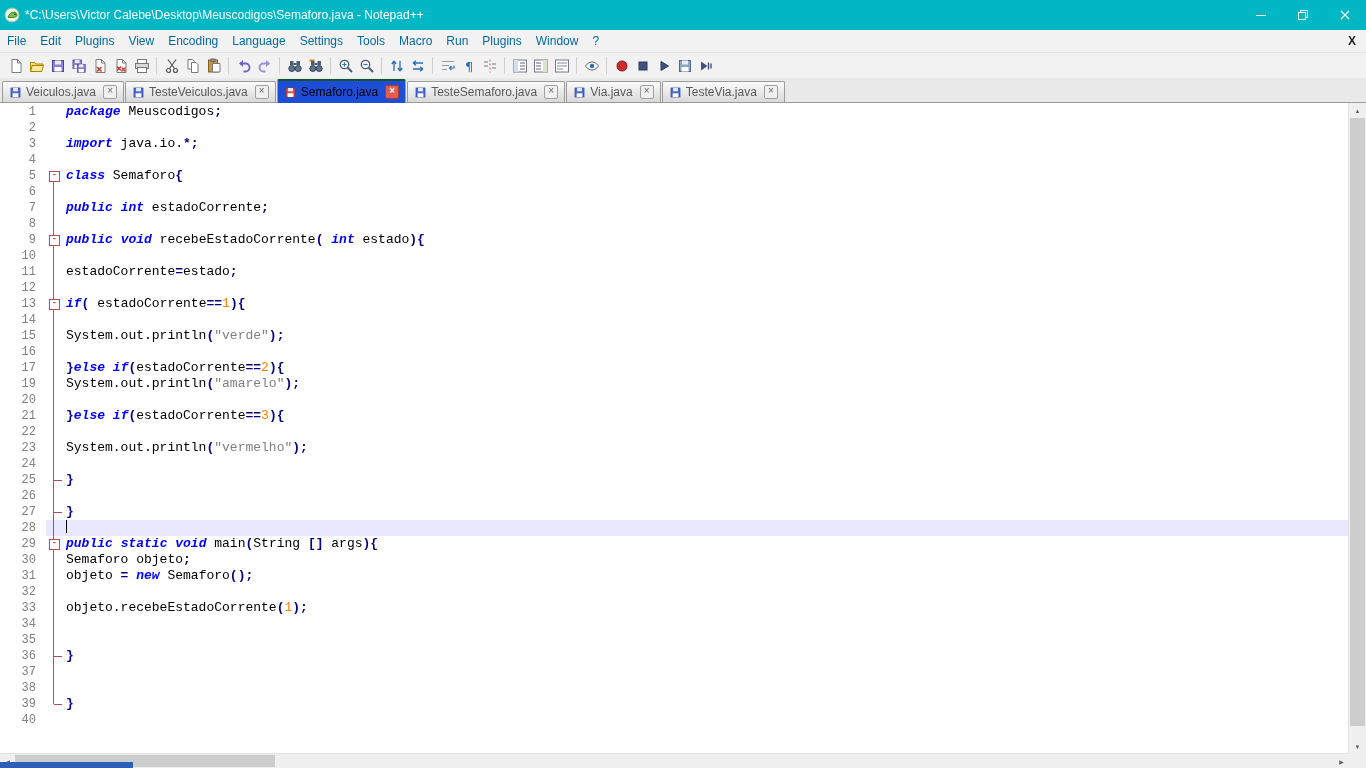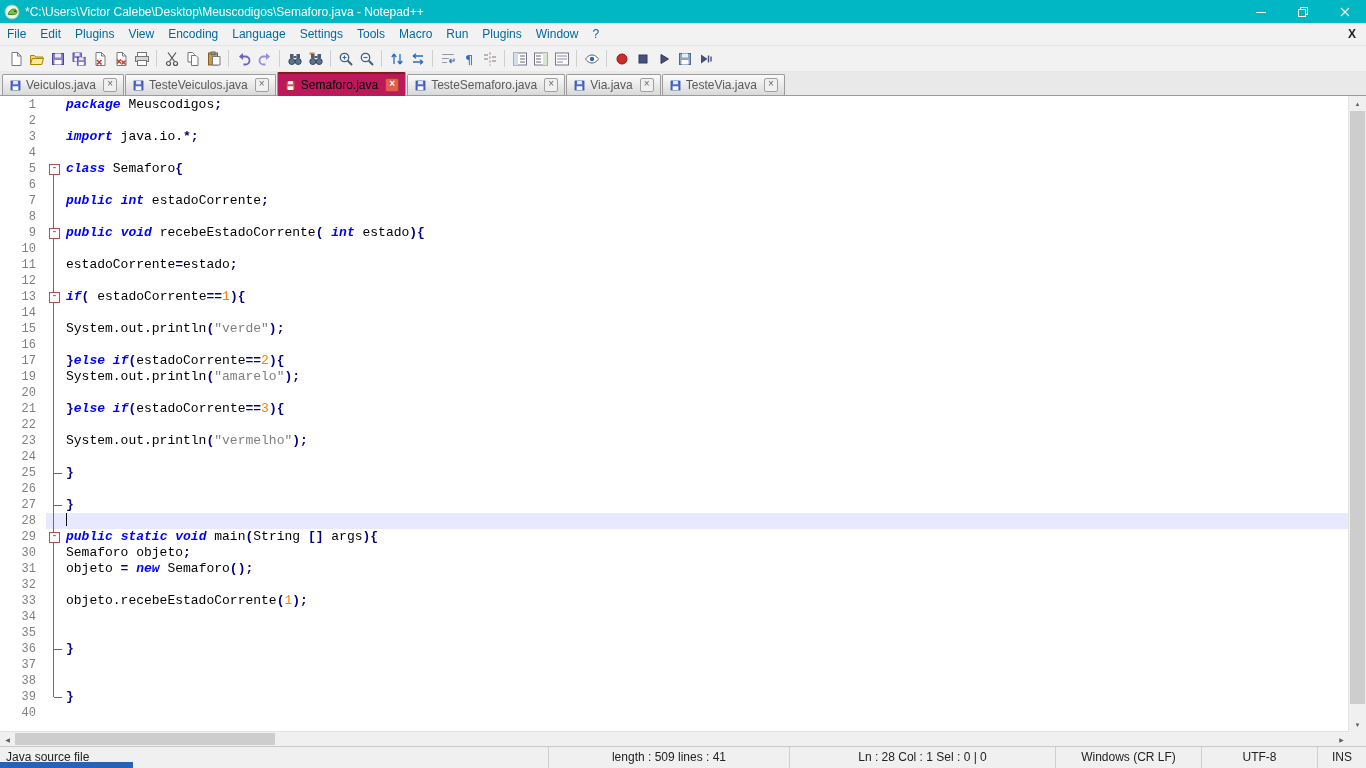--- a/index.html
+++ b/index.html
@@ -4,21 +4,21 @@
 <style>
   html,body{margin:0;padding:0;}
   body{
     width:1366px;height:768px;overflow:hidden;position:relative;
     font-family:"Liberation Sans","DejaVu Sans",sans-serif;font-size:12px;
     background:#fff;color:#000;
   }
   .app{position:absolute;inset:0;display:flex;flex-direction:column;}
 
   
-  .titlebar{height:23px;background:var(--c-titlebar,#00b7c3);display:flex;align-items:center;flex:none;}
+  .titlebar{height:30px;background:var(--c-titlebar,#00b7c3);display:flex;align-items:center;flex:none;}
   .app-icon{width:16px;height:16px;margin:0 5px 0 4px;display:flex;align-items:center;}
   .title-text{color:var(--c-titlebar_text,#fff);font-size:12px;white-space:nowrap;}
   .win-controls{margin-left:auto;display:flex;height:23px;}
   .win-btn{width:42px;height:23px;display:flex;align-items:center;justify-content:center;cursor:default;}
 
   
   .menubar{height:22px;background:#f2f2f2;display:flex;align-items:stretch;flex:none;border-bottom:1px solid #e5e5e5;}
   .menu-items{display:flex;}
   .menu-item{padding:0 7px;line-height:22px;color:#0369a1;}
   .menubar-close{margin-left:auto;padding:0 10px;line-height:22px;font-weight:bold;color:#222;}
@@ -26,21 +26,21 @@
   
   .toolbar{height:25px;background:#f2f2f2;display:flex;align-items:center;padding-left:5px;flex:none;}
   .tb-btn{width:21px;height:21px;display:flex;align-items:center;justify-content:center;border-radius:2px;}
   .tb-sep{width:1px;height:17px;background:#cfcfcf;margin:0 4px;}
 
   
   .tabbar{height:24px;background:#e9e9e9;display:flex;align-items:flex-end;padding-left:2px;border-bottom:1px solid #9b9b9b;flex:none;}
   .tab{display:flex;align-items:center;gap:4px;padding:0 6px;height:20px;margin-right:1px;
        border:1px solid #9b9b9b;border-bottom:none;border-radius:2px 2px 0 0;
        background:linear-gradient(#fbfbfb,#d9d9d9);color:#5a5a5a;white-space:nowrap;}
-  .tab.active{background:#be185d;color:#000;height:22px;border-top:2px solid #7f1d1d;
+  .tab.active{background:#1d4ed8;color:#000;height:22px;border-top:2px solid #14532d;
        margin-bottom:-1px;position:relative;z-index:2;justify-content:center;}
   .tab-icon{display:flex;align-items:center;}
   .tab-icon svg{width:13px;height:13px;}
   .tab-close{width:12px;height:12px;line-height:10px;text-align:center;font-size:10px;
        border:1px solid #a0a0a0;background:#f0f0f0;color:#666;border-radius:2px;margin-left:3px;}
   .tab-close.active{background:#e25d4e;border-color:#a93a2c;color:#fff;font-weight:bold;}
 
   
   .editor{position:relative;flex:1;background:#fff;overflow:hidden;}
   .viewport{position:absolute;left:0;top:0;right:17px;bottom:14px;overflow:hidden;padding-top:1px;}
@@ -708,23 +708,15 @@
       <div class="varrow down">▼</div>
     </div>
     <div class="hscroll">
       <div class="harrow left">◀</div>
       <div class="hthumb"></div>
       <div class="harrow right">▶</div>
     </div>
     <div class="scroll-corner"></div>
   </div>
 
-  <div class="statusbar">
-    <div class="sb sb-doctype">Java source file</div>
-    <div class="sb sb-length">length : 509   lines : 41</div>
-    <div class="sb sb-pos">Ln : 28   Col : 1   Sel : 0 | 0</div>
-    <div class="sb sb-eol">Windows (CR LF)</div>
-    <div class="sb sb-enc">UTF-8</div>
-    <div class="sb sb-ins">INS</div>
-  </div>
 
   <div class="taskbar-strip"></div>
 </div>
 
 </body></html>

